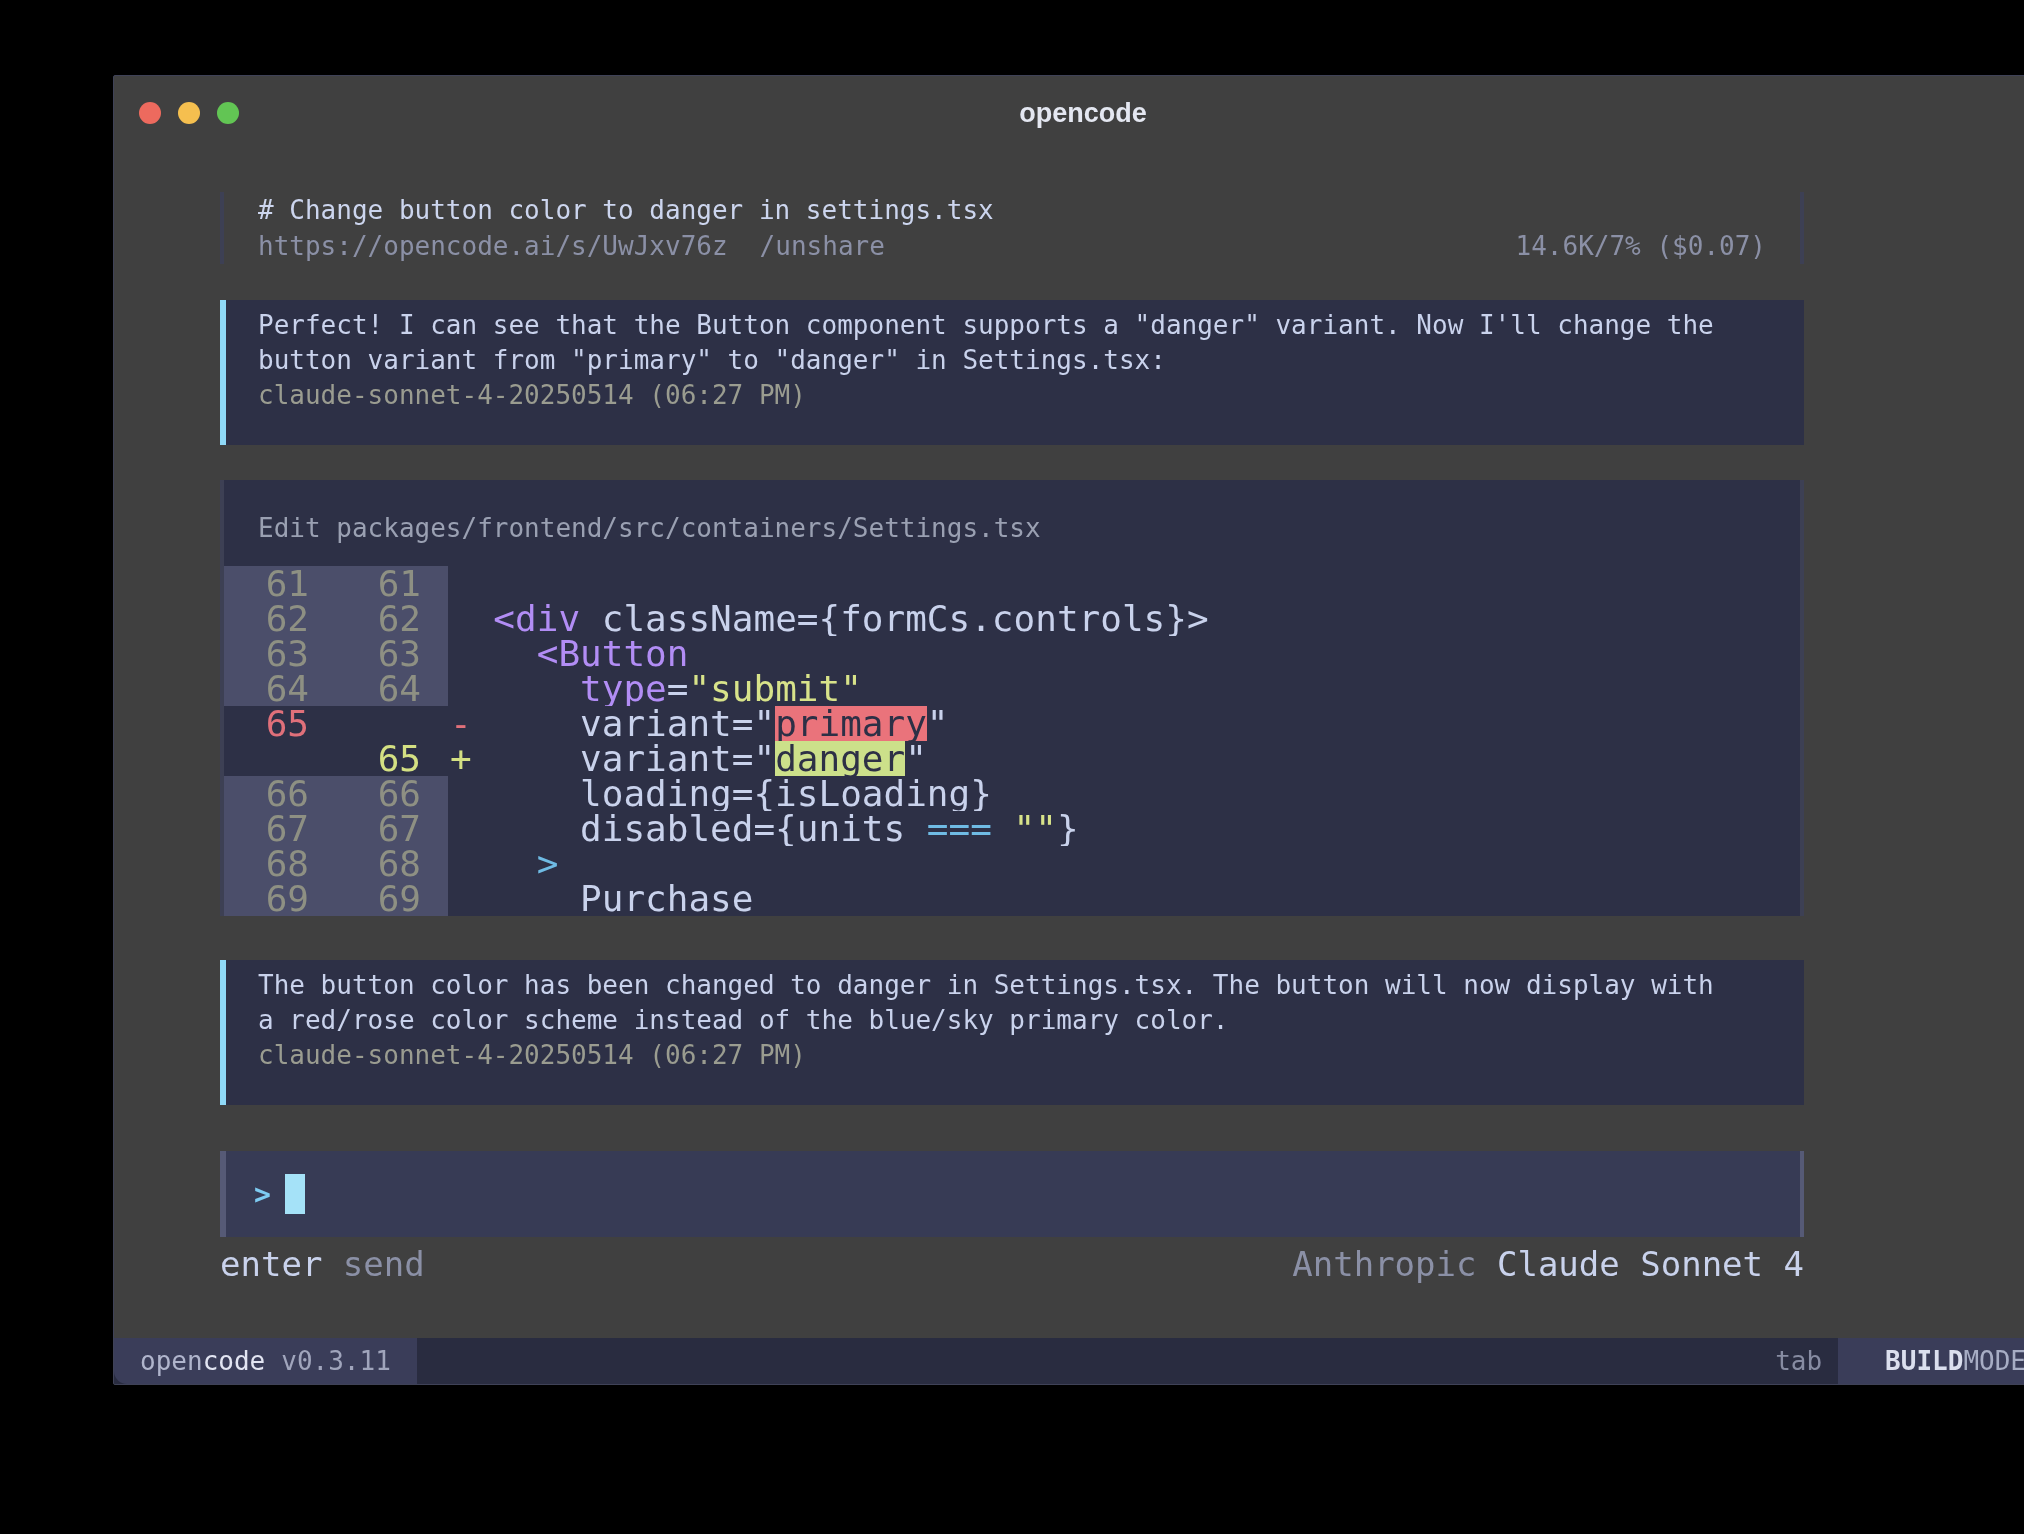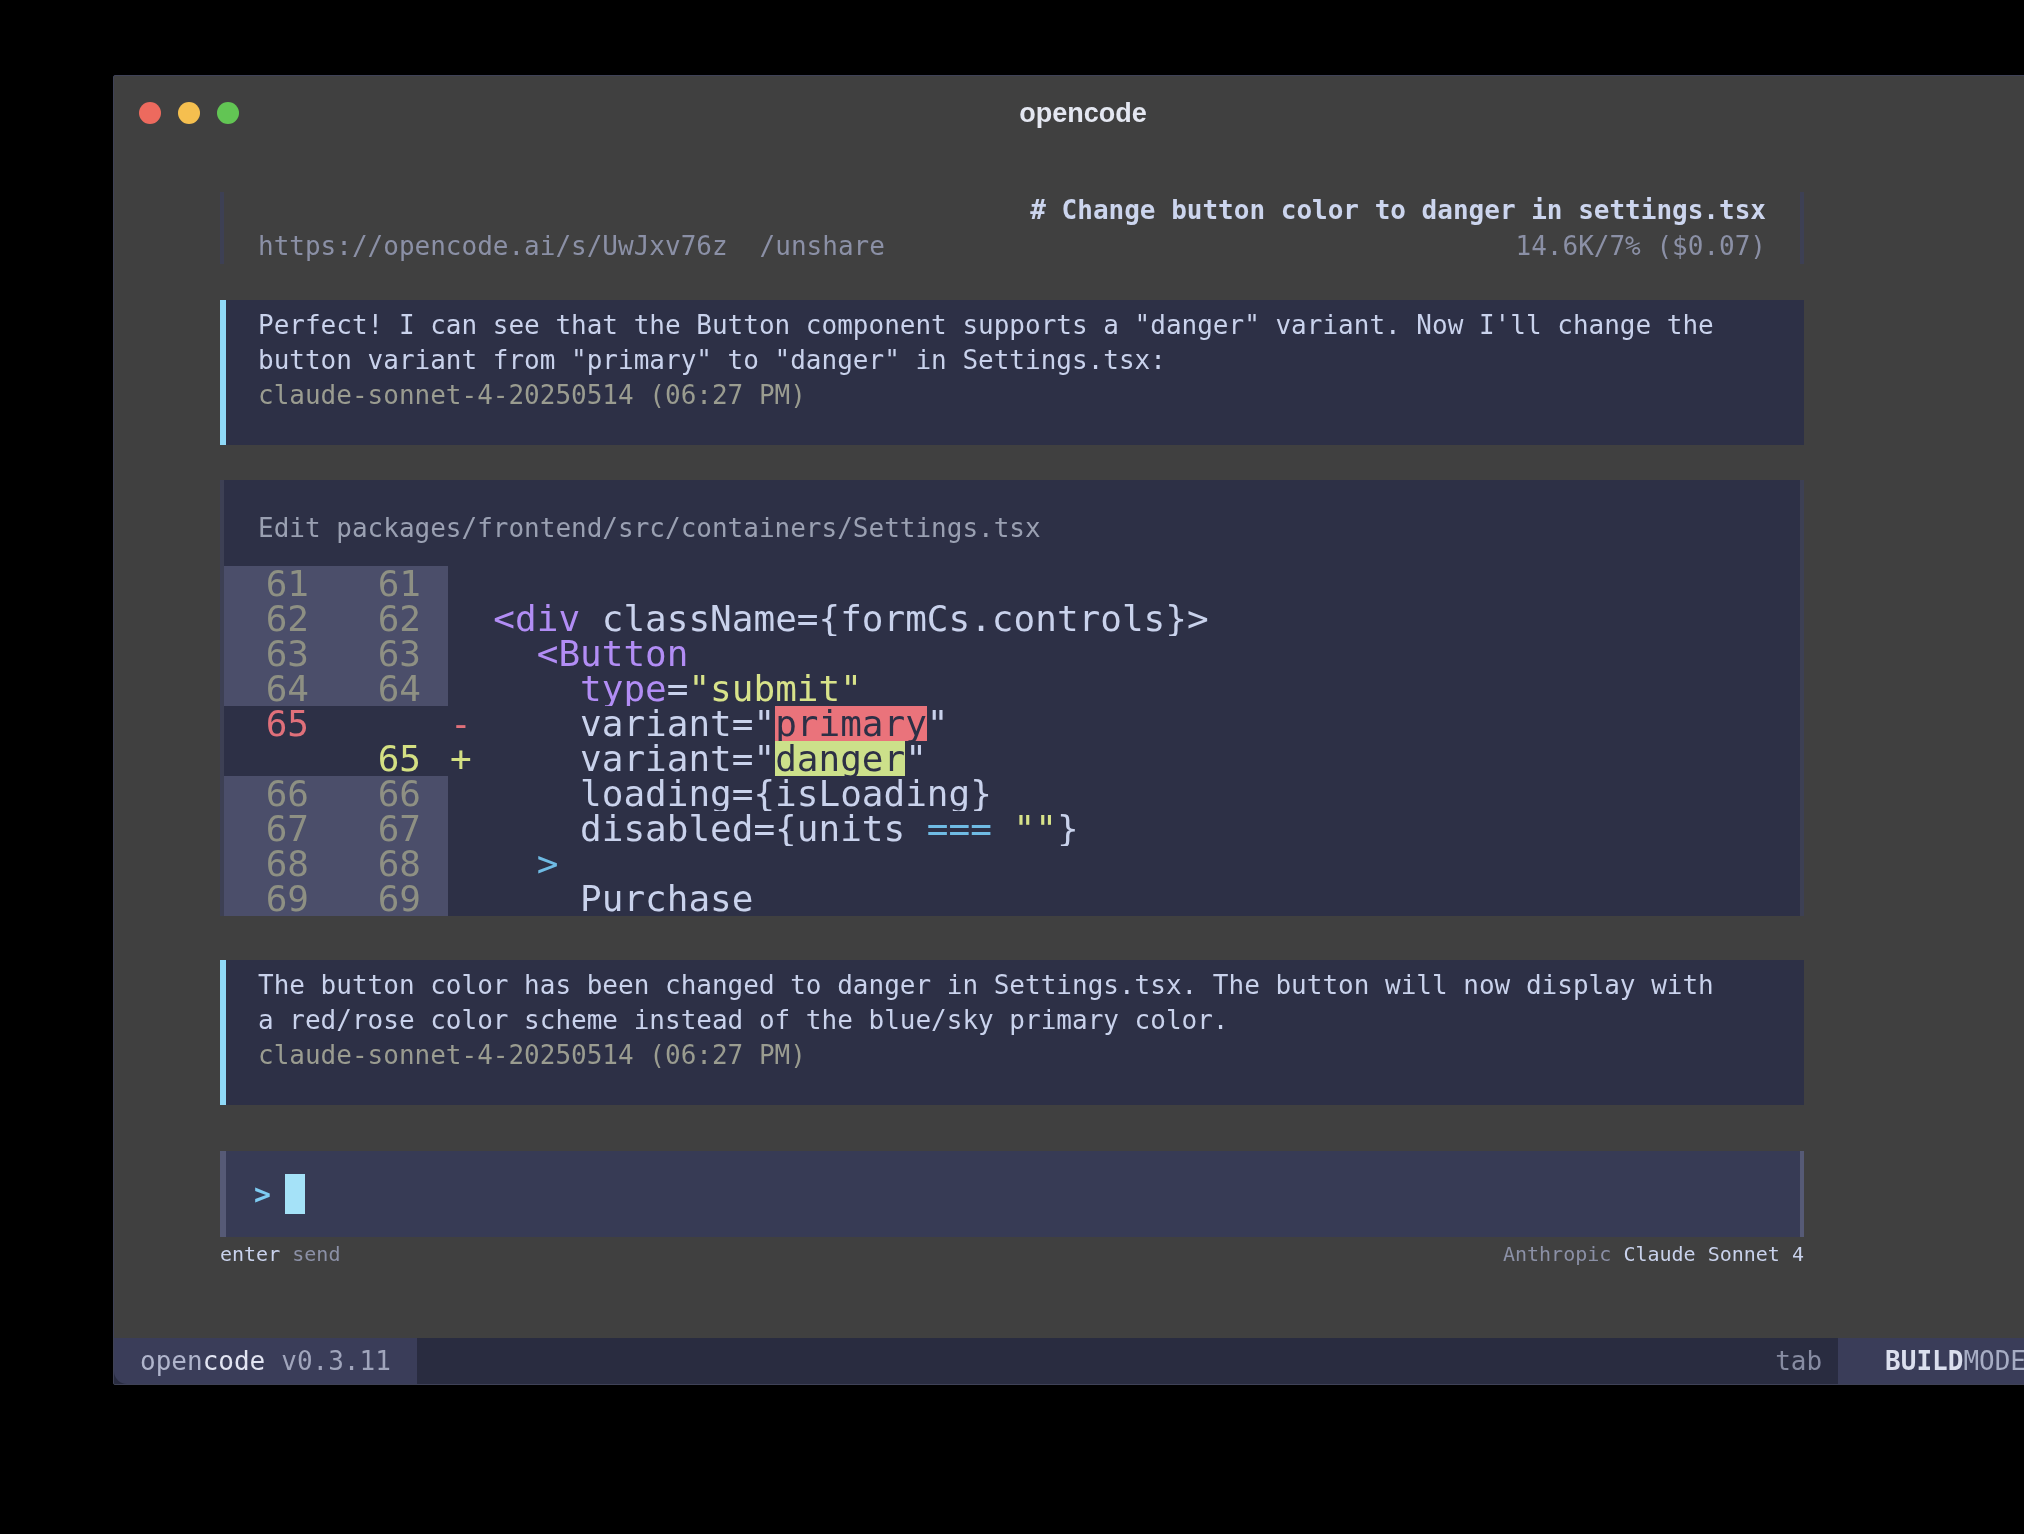--- a/index.html
+++ b/index.html
@@ -29,21 +29,21 @@
   .mono { font-size:26px; line-height:35px; }
   .txt   { color:#c9d2ec; }
   .gray  { color:#8b90a6; }
   .meta  { color:#9a9c90; }
 
   
   .hdr {
     margin-top:42px; border-left:4px solid #3d4054; border-right:4px solid #3d4054;
     padding:0 34px;
   }
-  .hdr-row1 { font-size:26px; line-height:36px; font-weight:bold; color:#ccd5ee;text-align:right; }
+  .hdr-row1 { font-size:26px; line-height:36px; font-weight:normal; color:#ccd5ee; }
   .hdr-row2 { font-size:26px; line-height:36px; display:flex; }
   .hdr-url { color:#8b90a6; }
   .hdr-unshare { color:#8b90a6; margin-left:32px; }
   .hdr-stats { margin-left:auto; color:#8b90a6; }
 
   
   .msg {
     margin-top:36px; background:#2d3046; border-left:6px solid #8fd9f7;
     padding:8px 34px 32px 32px;
   }
@@ -74,21 +74,21 @@
   
   .inputbox {
     margin-top:46px; height:86px; background:#373b55;
     border-left:6px solid #565a76; border-right:4px solid #565a76;
     display:flex; align-items:center; padding-left:28px;
   }
   .prompt { font-size:28px; color:#7ecbf1; font-weight:bold; }
   .cursor { display:inline-block; width:20px; height:40px; background:#a5e2f8; margin-left:14px; }
 
   
-  .hints { display:flex; font-size:20px; line-height:35px; }
+  .hints { margin-top:10px; display:flex; font-size:34px; line-height:35px; }
   .hints .right { margin-left:auto; }
 
   
   .statusbar {
     position:absolute; left:0; right:0; bottom:0; height:46px;
     background:#292c40; display:flex; align-items:stretch;
     font-size:26px;
   }
   .sb-seg {
     background:#3a3d59; display:flex; align-items:center; padding:0 26px;

